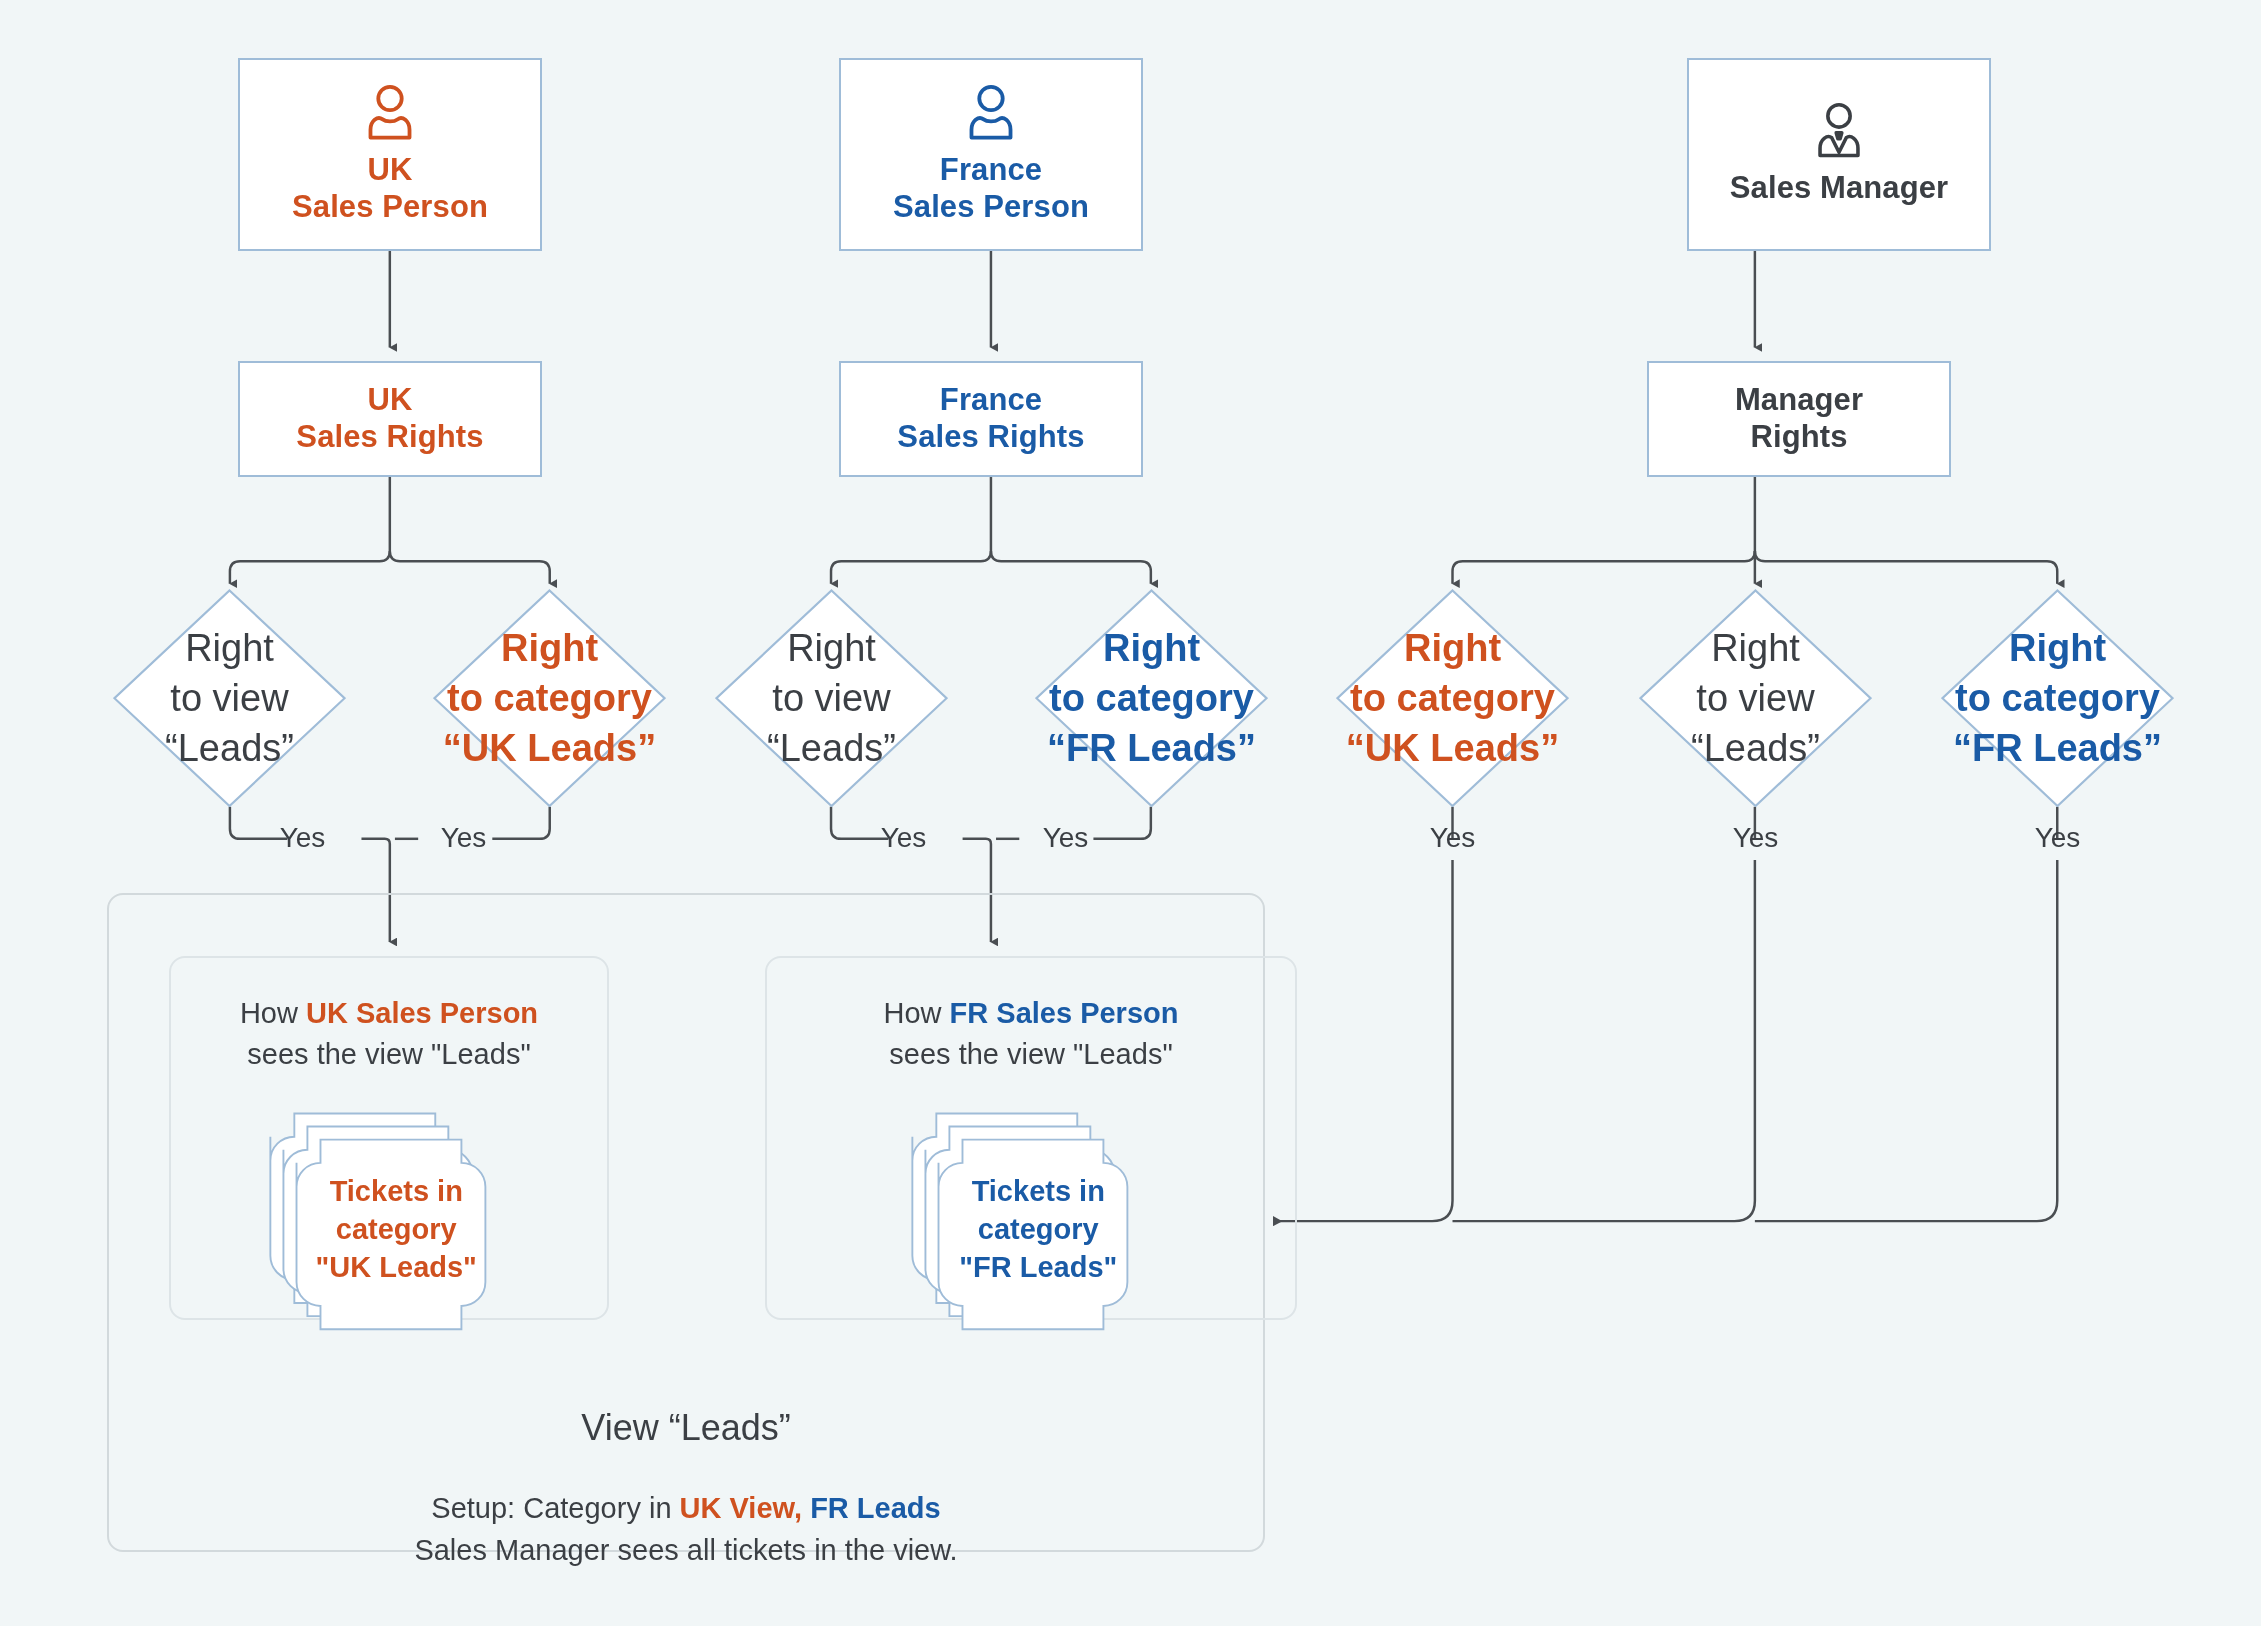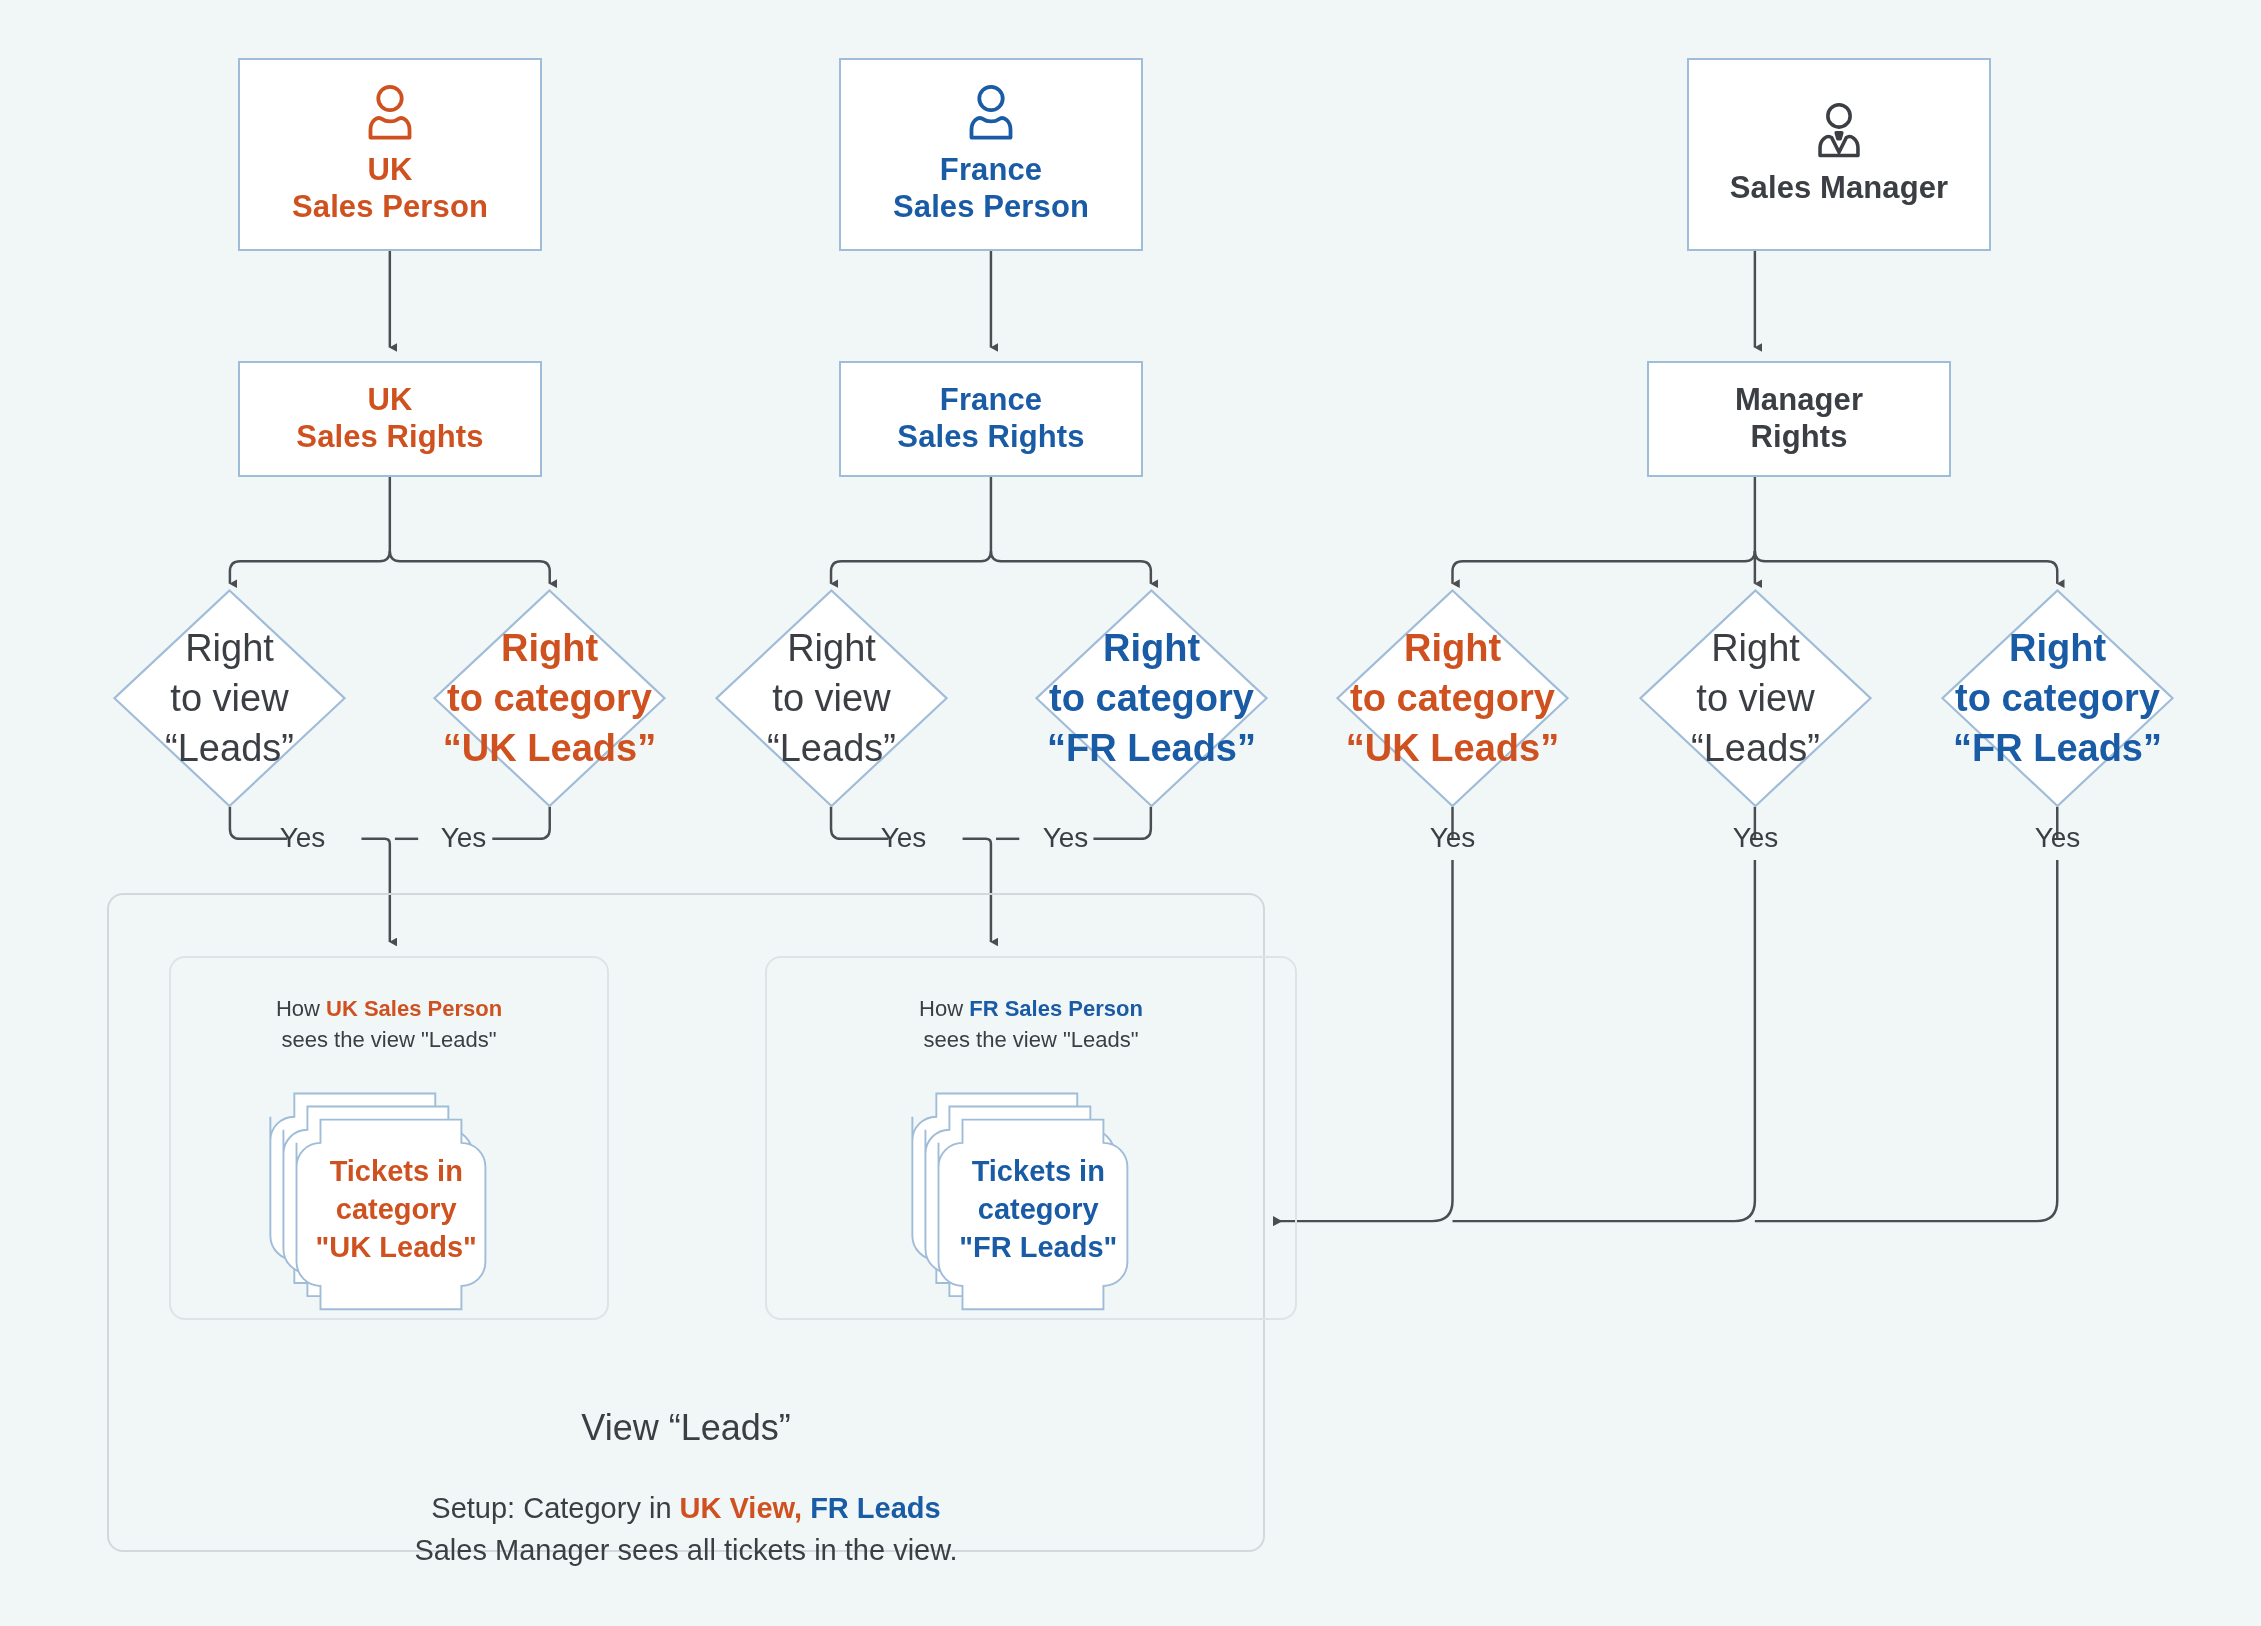--- a/index.html
+++ b/index.html
@@ -94,21 +94,21 @@
     border: 2.2px solid #dde4e7;
     border-radius: 16px;
     box-sizing: border-box;
     background: transparent;
     display: flex;
     flex-direction: column;
     align-items: center;
   }
   .card-caption {
     margin-top: 35px;
-    font-size: 22px;
+    font-size: 29px;
     color: #3b3f44;
     text-align: center;
     line-height: 1.42;
   }
   .card-caption b.uk { color: #cf511f; font-weight: bold; }
   .card-caption b.fr { color: #1a5ba6; font-weight: bold; }
 
   .ticket-stack {
     position: relative;
     width: 247px;

